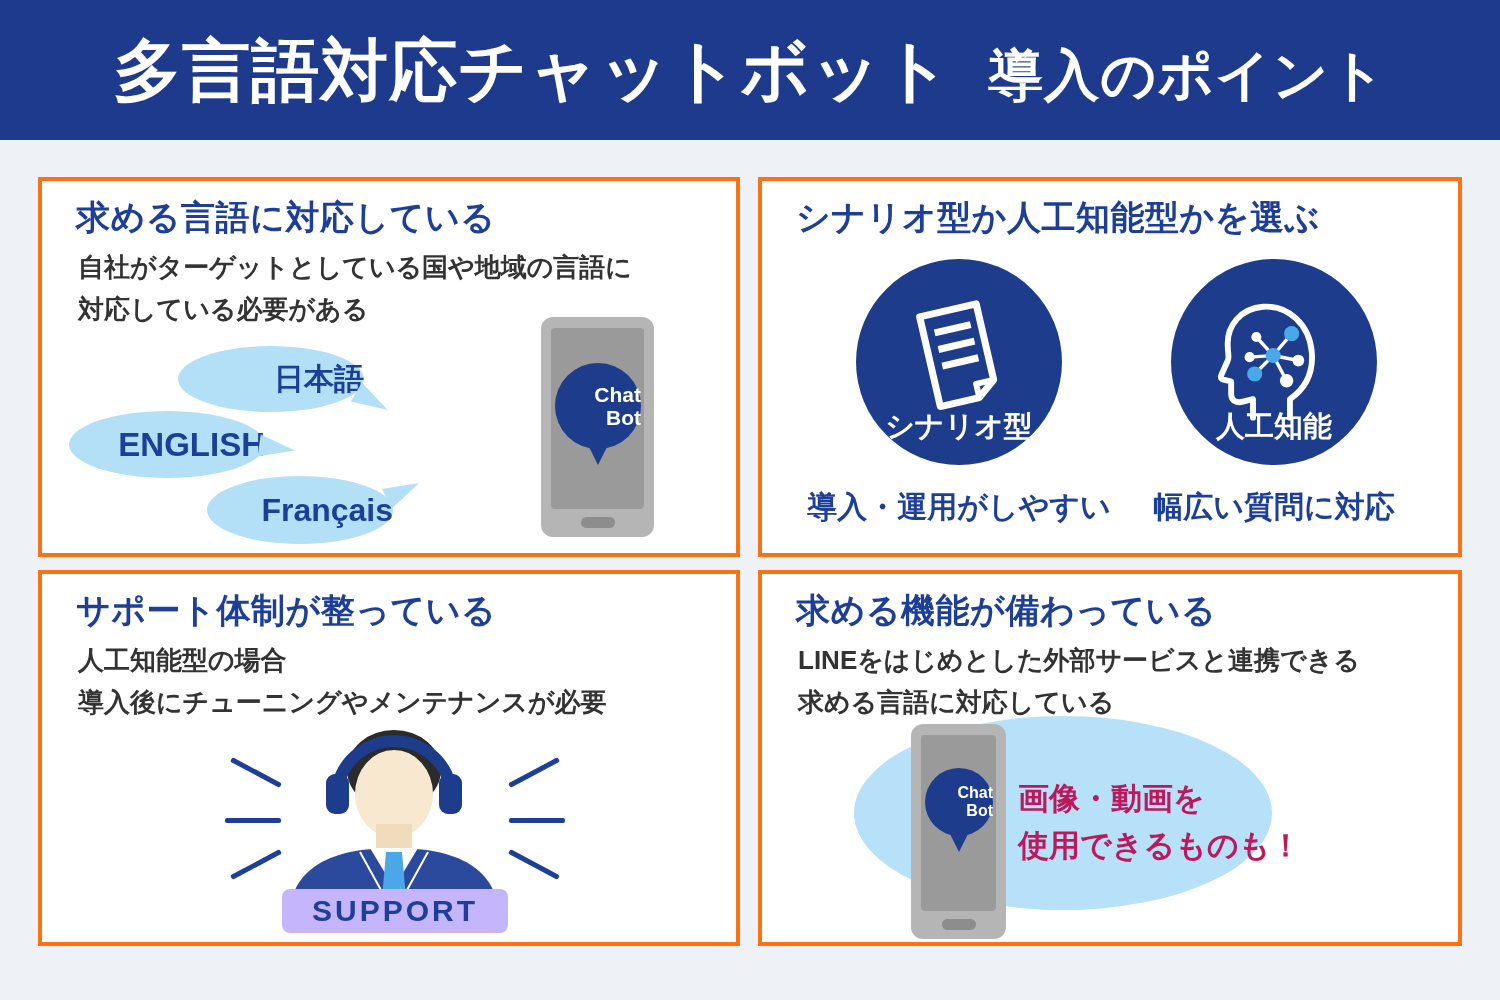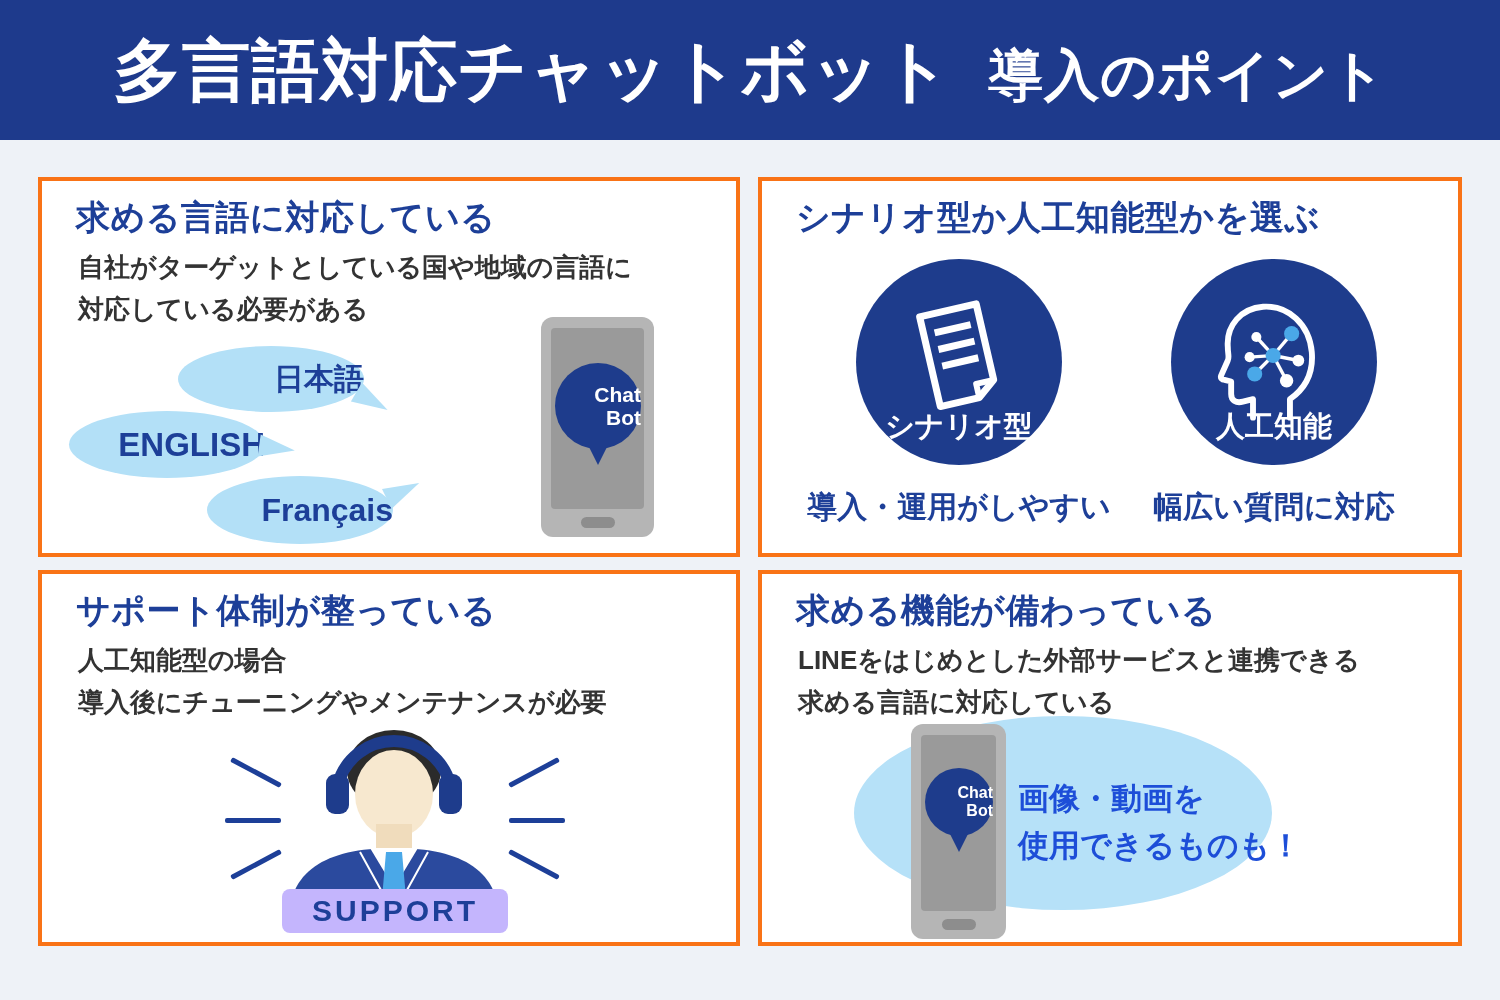--- a/index.html
+++ b/index.html
@@ -61,21 +61,21 @@
 
   
   .person{position:absolute;left:222px;top:138px;width:260px;height:212px;}
   .spark{position:absolute;width:56px;height:5px;background:#1d3f98;border-radius:2px;}
   .support-badge{position:absolute;left:240px;top:315px;width:226px;height:44px;background:#c4b5fd;border-radius:8px;
                  display:flex;align-items:center;justify-content:center;
                  color:#1d3f98;font-size:30px;font-weight:800;letter-spacing:3px;}
 
   
   .big-ellipse{position:absolute;left:92px;top:142px;width:418px;height:194px;background:#b6e1f8;border-radius:50%;}
-  .callout{position:absolute;left:256px;top:202px;font-size:31px;font-weight:800;color:#1d4ed8;line-height:1.5;}
+  .callout{position:absolute;left:256px;top:202px;font-size:31px;font-weight:800;color:#be185d;line-height:1.5;}
 </style>
 </head>
 <body>
 
 <div class="page">
 
   <div class="header">
     <span class="t-main">多言語対応チャットボット</span>
     <span class="t-sub">導入のポイント</span>
   </div>

